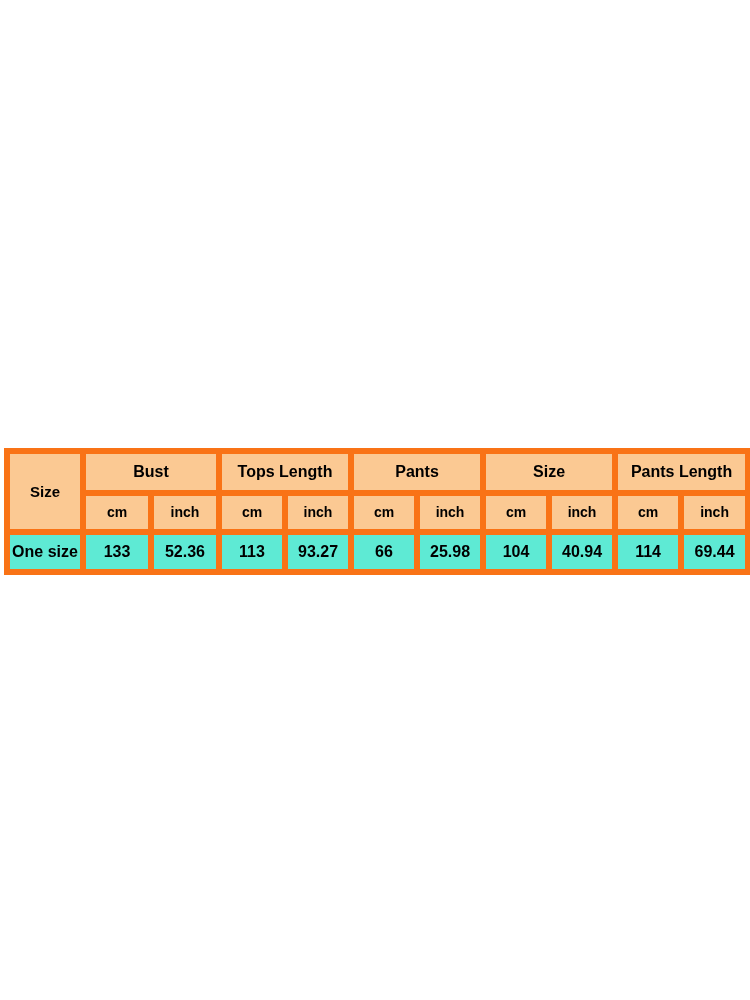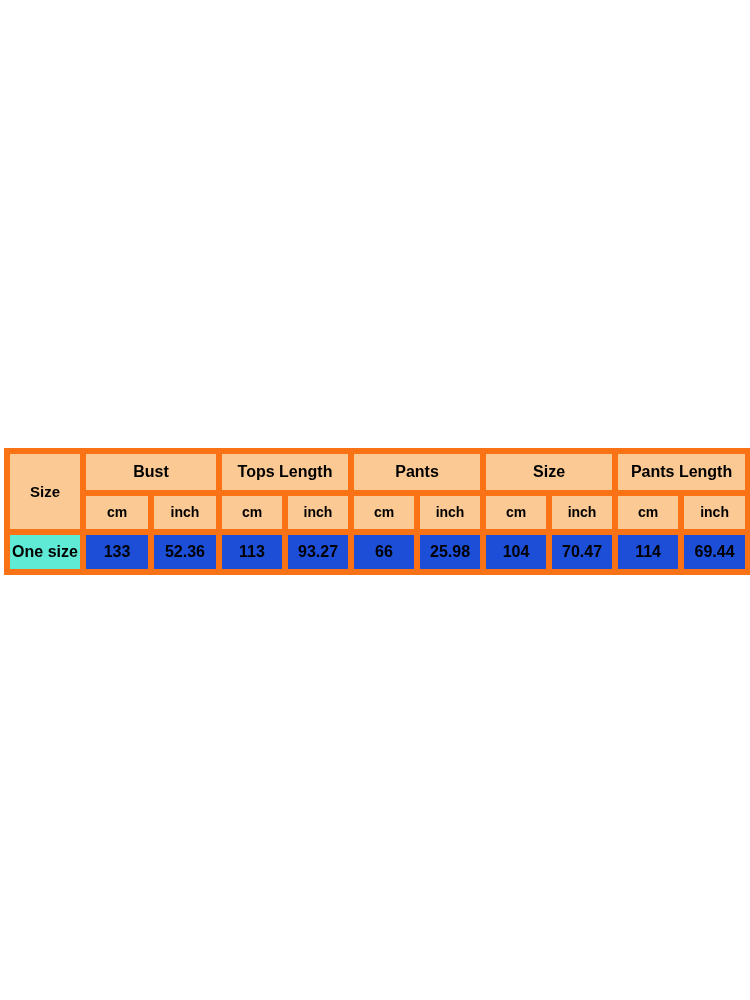--- a/index.html
+++ b/index.html
@@ -51,21 +51,21 @@
     height: 33px;
     font-size: 14px;
   }
   td.size-label {
     height: 69px;
     font-size: 15px;
   }
 
   
   td.data {
-    background: #1d4ed8;
+    background: #5eead4;
     height: 34px;
     font-size: 16px;
   }
   td.row-header {
     background: #5eead4;
     height: 34px;
     font-size: 16px;
   }
 
   
@@ -129,20 +129,20 @@
         <td class="data edge-bottom">133</td>
         <td class="data edge-bottom">52.36</td>
 
         <td class="data edge-bottom">113</td>
         <td class="data edge-bottom">93.27</td>
 
         <td class="data edge-bottom">66</td>
         <td class="data edge-bottom">25.98</td>
 
         <td class="data edge-bottom">104</td>
-        <td class="data edge-bottom">70.47</td>
+        <td class="data edge-bottom">40.94</td>
 
         <td class="data edge-bottom">114</td>
         <td class="data edge-bottom edge-right">69.44</td>
       </tr>
     </tbody>
   </table>
 </div>
 
 </body></html>

